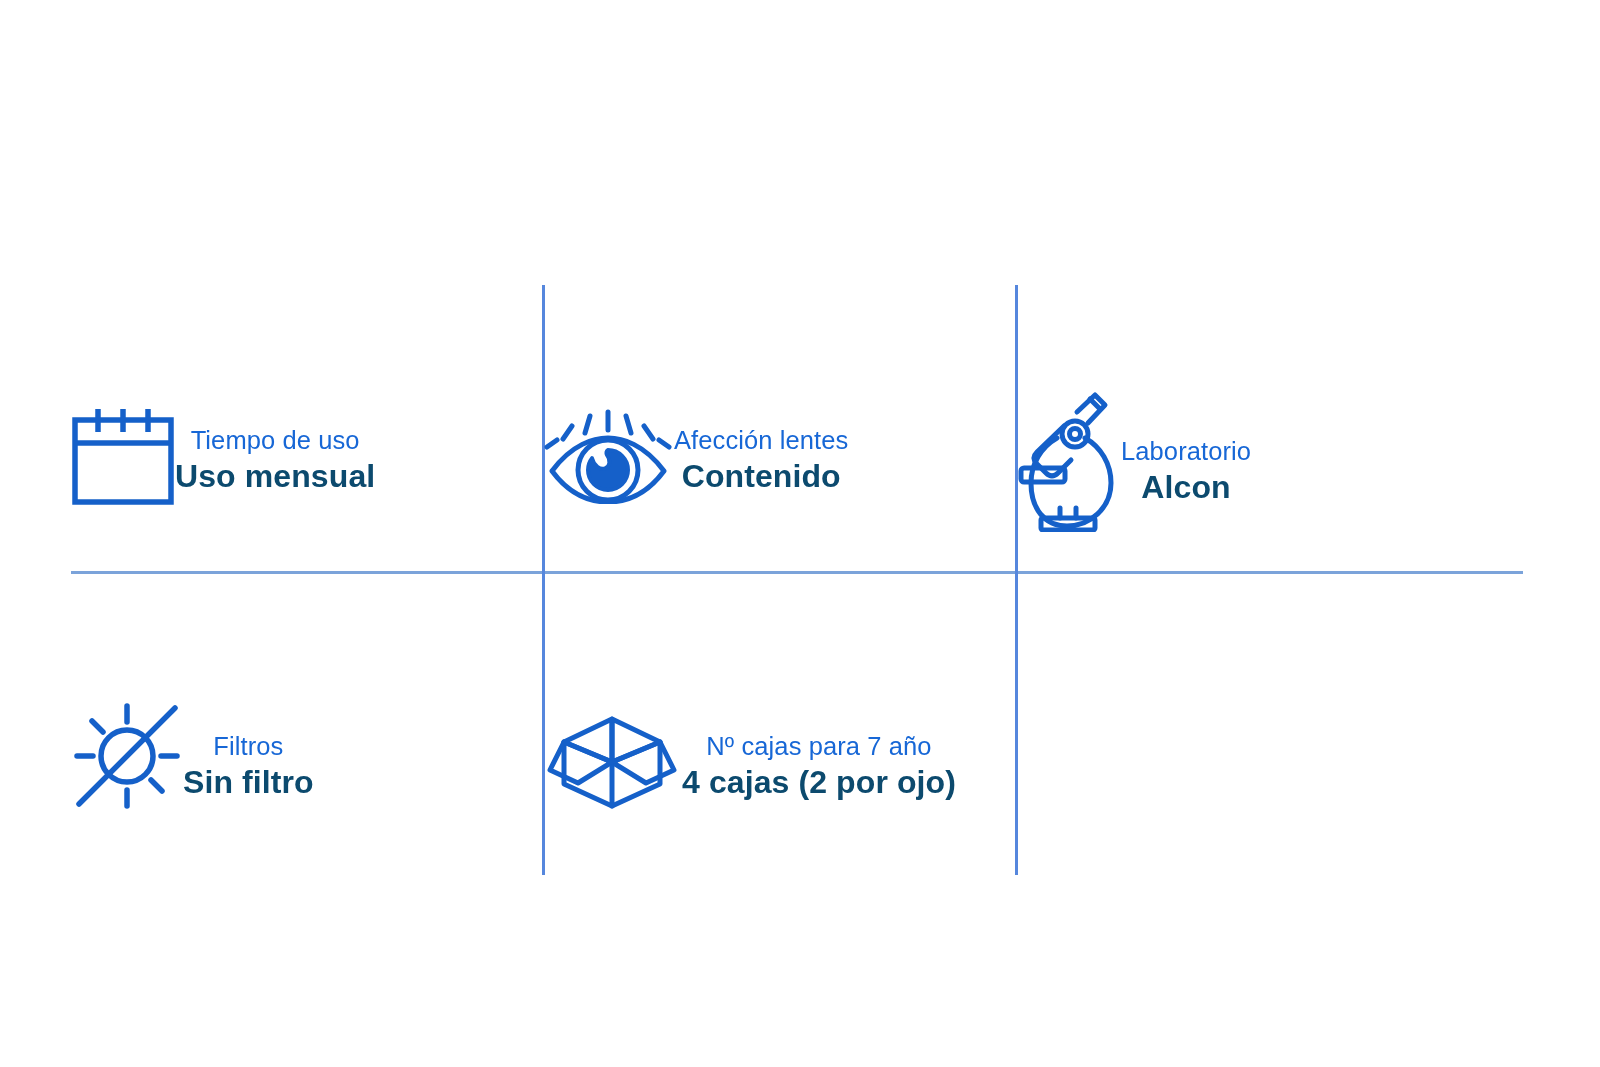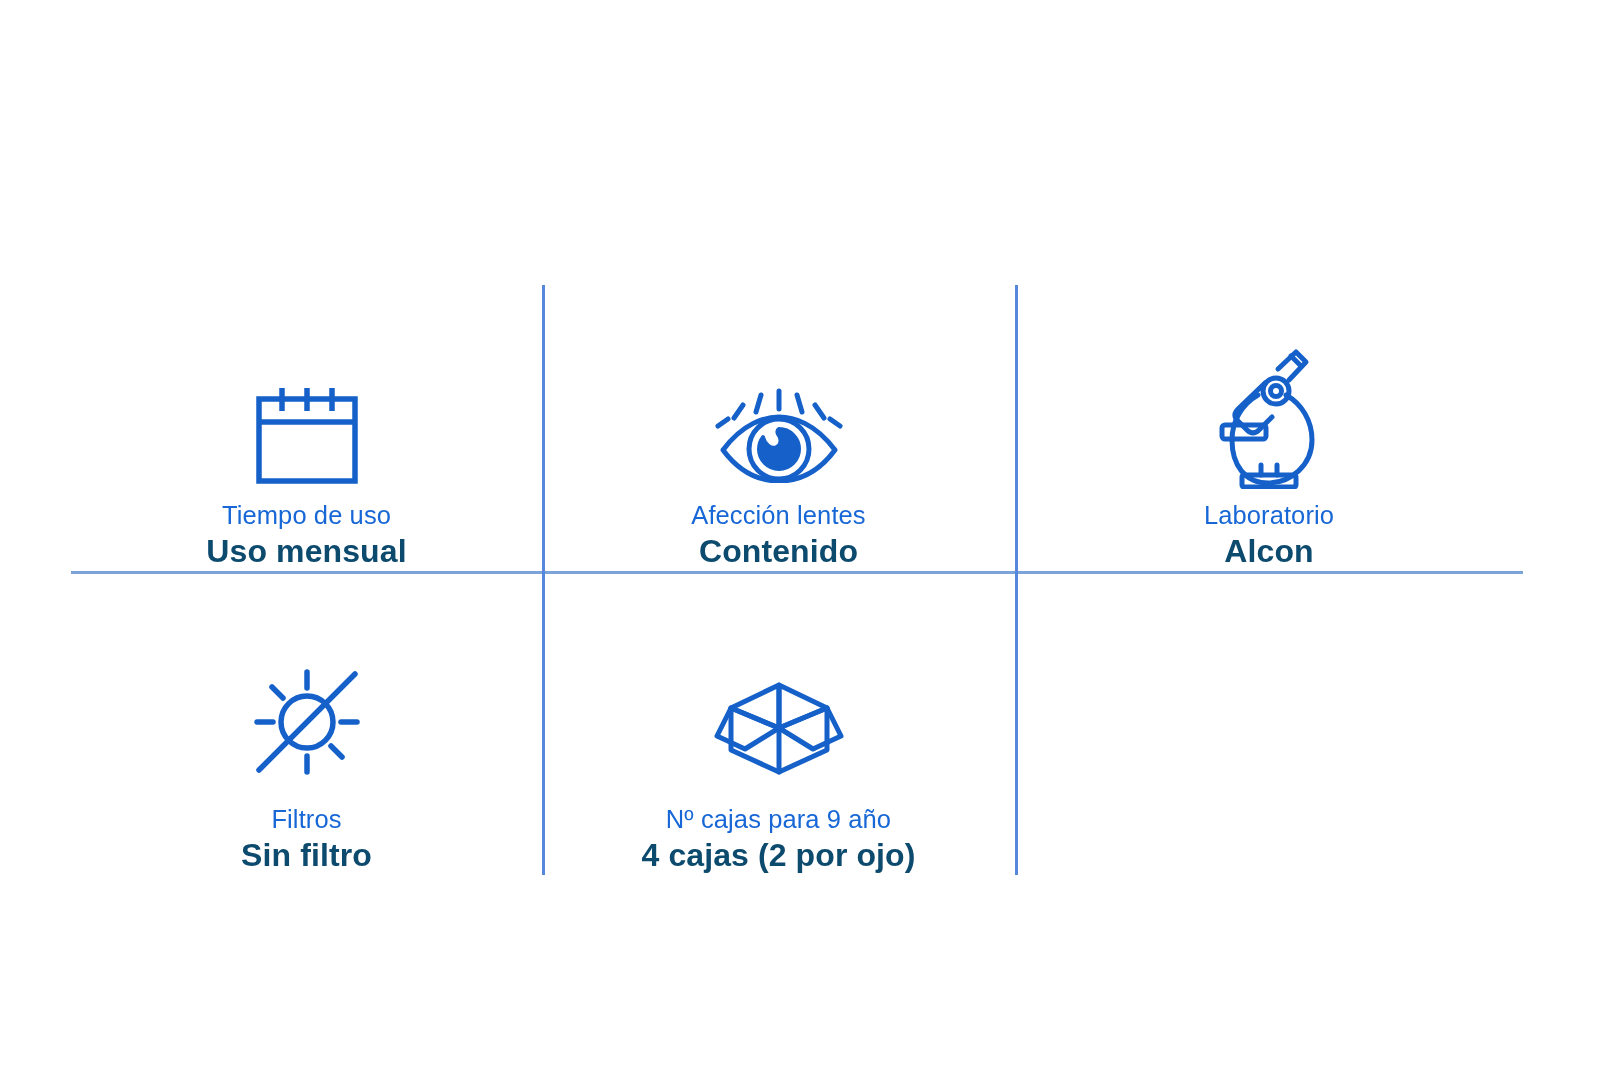--- a/index.html
+++ b/index.html
@@ -50,23 +50,23 @@
     top: 285px;
     width: 1452px;
     height: 590px;
     display: grid;
     grid-template-columns: 471px 473px 508px;
     grid-template-rows: 286px 304px;
   }
   .cell {
     position: relative;
     display: flex;
-    flex-direction: column;
+    flex-direction: row;
     align-items: center;
-    justify-content: flex-end;
+    justify-content: flex-start;
   }
   .cell.r1 { padding-top: 55px; }
   .cell.r2 { padding-top: 65px; }
 
   .icon-wrap {
     height: 110px;
     display: flex;
     align-items: center;
     justify-content: center;
   }
@@ -208,19 +208,19 @@
           <path d="M22 40 L8 68 L36 81 L70 60 Z"></path>
 
           <path d="M118 40 L132 68 L104 81 L70 60 Z"></path>
 
           <path d="M22 40 L70 17 L70 60 Z"></path>
 
           <path d="M118 40 L70 17 L70 60 Z"></path>
         </svg>
       </div>
       <div class="labels">
-        <span class="label-title">Nº cajas para 9 año</span>
+        <span class="label-title">Nº cajas para 7 año</span>
         <span class="label-value">4 cajas (2 por ojo)</span>
       </div>
     </div>
 
   </div>
 </div>
 
 </body></html>

